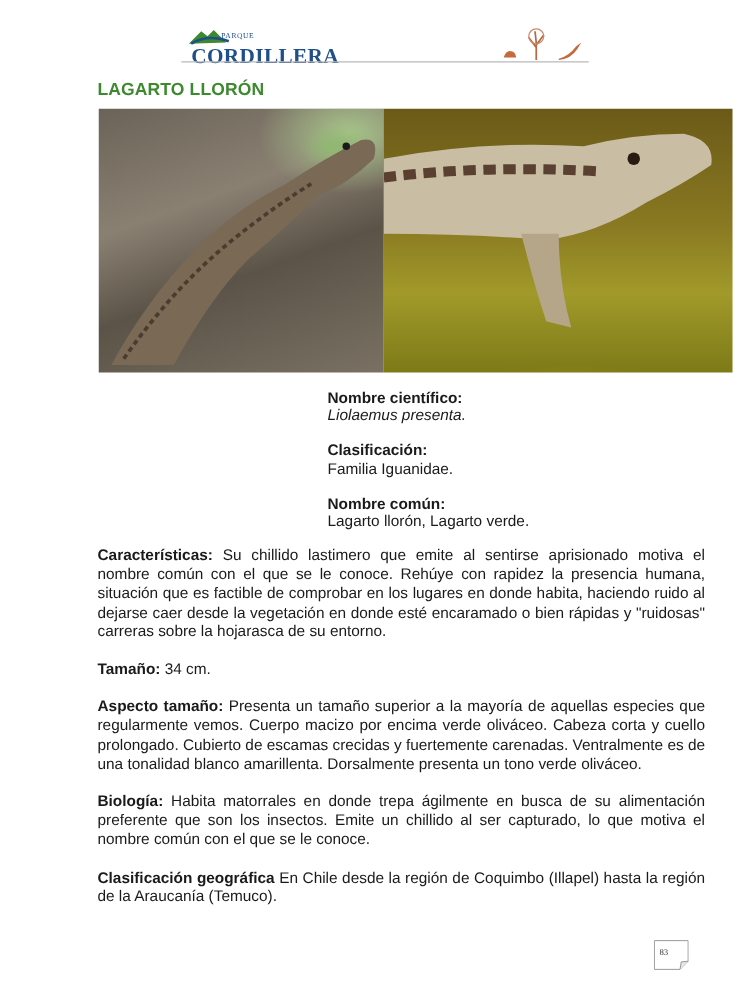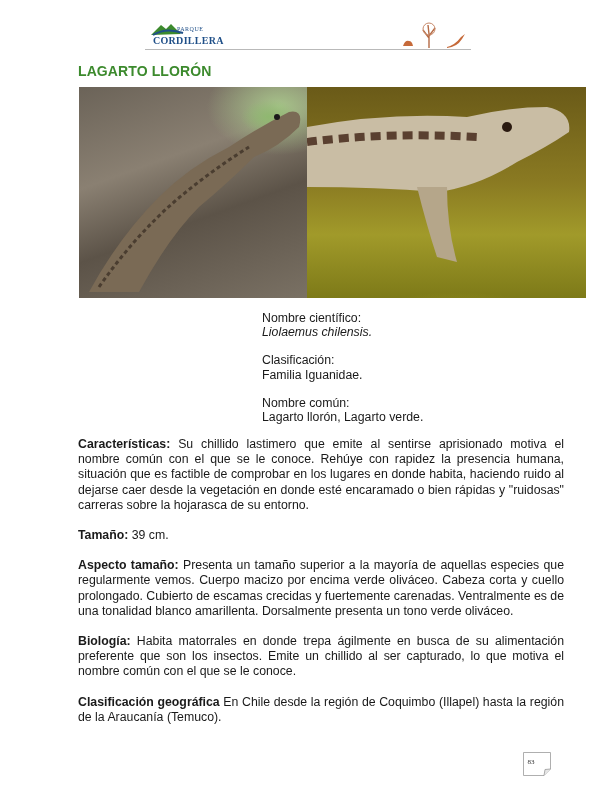--- a/index.html
+++ b/index.html
@@ -4,39 +4,39 @@
 <style>
   html, body { margin: 0; padding: 0; }
   body {
     width: 600px; height: 800px; background: #ffffff; position: relative; overflow: hidden;
     font-family: "Liberation Sans", sans-serif; color: #1a1a1a;
   }
   .header { position: absolute; left: 145px; top: 18px; width: 330px; height: 36px; }
   .logo { position: absolute; left: 6px; top: 4px; width: 80px; height: 28px; }
   .logo-mountain { position: absolute; left: 0; top: 0; width: 40px; height: 14px; }
   .logo-parque { position: absolute; left: 26px; top: 4px; font-family: "Liberation Serif", serif; font-size: 6px; color: #1f4f88; letter-spacing: 0.5px; }
-  .logo-name { position: absolute; left: 2px; top: 13px; font-family: "Liberation Serif", serif; font-size: 10px; font-weight: bold; color: #1f4f88; letter-spacing: 0.3px; }
+  .logo-name { position: absolute; left: 2px; top: 13px; font-family: "Liberation Serif", serif; font-size: 17px; font-weight: bold; color: #1f4f88; letter-spacing: 0.3px; }
   .header-line { position: absolute; left: 0; right: 4px; top: 31px; height: 1px; background: #b9b9b9; }
   .header-deco { position: absolute; right: 0; top: 2px; width: 80px; height: 30px; }
   .title { position: absolute; left: 78px; top: 63px; font-size: 14px; font-weight: bold; color: #3c8a2d; letter-spacing: 0.1px; }
   .photo { position: absolute; top: 87px; height: 211px; overflow: hidden; }
   .photo-left { left: 79px; width: 228px;
     background:
       radial-gradient(ellipse 40px 25px at 190px 30px, #8fb870 0%, transparent 70%),
       radial-gradient(ellipse 90px 60px at 200px 20px, #a7c48a 0%, transparent 80%),
       linear-gradient(160deg, #6b6358 0%, #8a8072 35%, #5c5348 60%, #7a7164 100%);
   }
   .photo-right { left: 307px; width: 279px;
     background:
       radial-gradient(ellipse 160px 60px at 150px 250px, #a9a020 0%, transparent 75%),
       linear-gradient(180deg, #6a5a18 0%, #8a7a22 45%, #a19a2a 70%, #7d7a18 100%);
   }
   .info { position: absolute; left: 262px; top: 311px; font-size: 12.3px; line-height: 14.2px; }
   .info .block { margin-bottom: 14px; }
-  .info .label { font-weight: normal; display: block; }
+  .info .label { font-weight: bold; display: block; }
   .info .value { display: block; }
   .info .italic { font-style: italic; }
   .body { position: absolute; left: 78px; top: 437px; width: 486px; font-size: 12.3px; line-height: 15.2px; text-align: justify; }
   .body p { margin: 0 0 15px 0; }
   .body .lbl { font-weight: bold; }
   .page-num { position: absolute; left: 523px; top: 752px; width: 28px; height: 24px; }
   .page-num span { position: absolute; left: 0; right: 12px; top: 6px; text-align: center; font-family: "Liberation Serif", serif; font-size: 7px; color: #333; }
 </style>
 </head>
 <body>
@@ -73,35 +73,35 @@
     <path d="M0 40 Q80 25 160 30 Q200 20 240 20 Q265 25 262 45 Q240 60 210 75 Q170 100 130 105 Q70 100 0 100 Z" fill="#c9bda4"></path>
     <path d="M0 55 Q80 45 170 50" stroke="#5a4030" stroke-width="8" fill="none" stroke-dasharray="10 6"></path>
     <path d="M110 100 Q120 140 130 170 L150 175 Q140 140 140 100 Z" fill="#b5a68a"></path>
     <circle cx="200" cy="40" r="5" fill="#2a1a10"></circle>
   </svg>
 </div>
 
 <div class="info">
   <div class="block">
     <span class="label">Nombre científico:</span>
-    <span class="value italic">Liolaemus chilensis.</span>
+    <span class="value italic">Liolaemus presenta.</span>
   </div>
   <div class="block">
     <span class="label">Clasificación:</span>
     <span class="value">Familia Iguanidae.</span>
   </div>
   <div class="block">
     <span class="label">Nombre común:</span>
     <span class="value">Lagarto llorón, Lagarto verde.</span>
   </div>
 </div>
 
 <div class="body">
   <p><span class="lbl">Características:</span><span> Su chillido lastimero que emite al sentirse aprisionado motiva el nombre común con el que se le conoce. Rehúye con rapidez la presencia humana, situación que es factible de comprobar en los lugares en donde habita, haciendo ruido al dejarse caer desde la vegetación en donde esté encaramado o bien rápidas y "ruidosas" carreras sobre la hojarasca de su entorno.</span></p>
-  <p><span class="lbl">Tamaño:</span><span> 39 cm.</span></p>
+  <p><span class="lbl">Tamaño:</span><span> 34 cm.</span></p>
   <p><span class="lbl">Aspecto tamaño:</span><span> Presenta un tamaño superior a la mayoría de aquellas especies que regularmente vemos. Cuerpo macizo por encima verde oliváceo. Cabeza corta y cuello prolongado. Cubierto de escamas crecidas y fuertemente carenadas. Ventralmente es de una tonalidad blanco amarillenta. Dorsalmente presenta un tono verde oliváceo.</span></p>
   <p><span class="lbl">Biología:</span><span> Habita matorrales en donde trepa ágilmente en busca de su alimentación preferente que son los insectos. Emite un chillido al ser capturado, lo que motiva el nombre común con el que se le conoce.</span></p>
   <p><span class="lbl">Clasificación geográfica</span><span> En Chile desde la región de Coquimbo (Illapel) hasta la región de la Araucanía (Temuco).</span></p>
 </div>
 
 <div class="page-num">
   <svg width="28" height="24" viewBox="0 0 28 24">
     <path d="M0.5 0.5 H27.5 V17 L21 23.5 H0.5 Z" fill="#fff" stroke="#9a9a9a" stroke-width="0.8"></path>
     <path d="M27.5 17 L22 17.5 L21 23.5" fill="#e6e6e6" stroke="#9a9a9a" stroke-width="0.8"></path>
   </svg>

